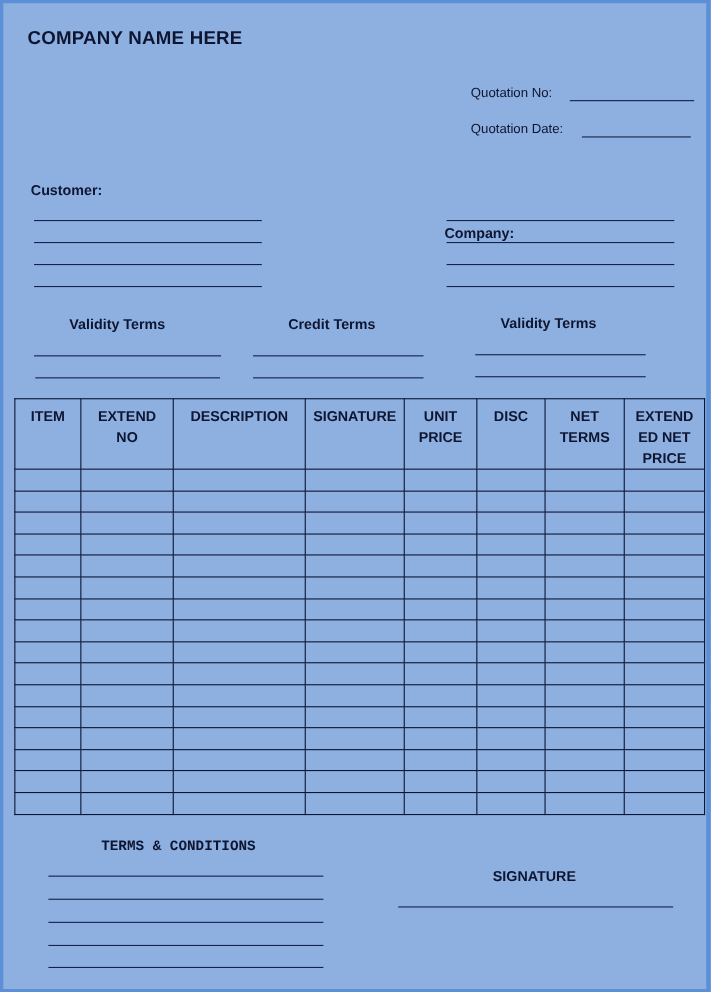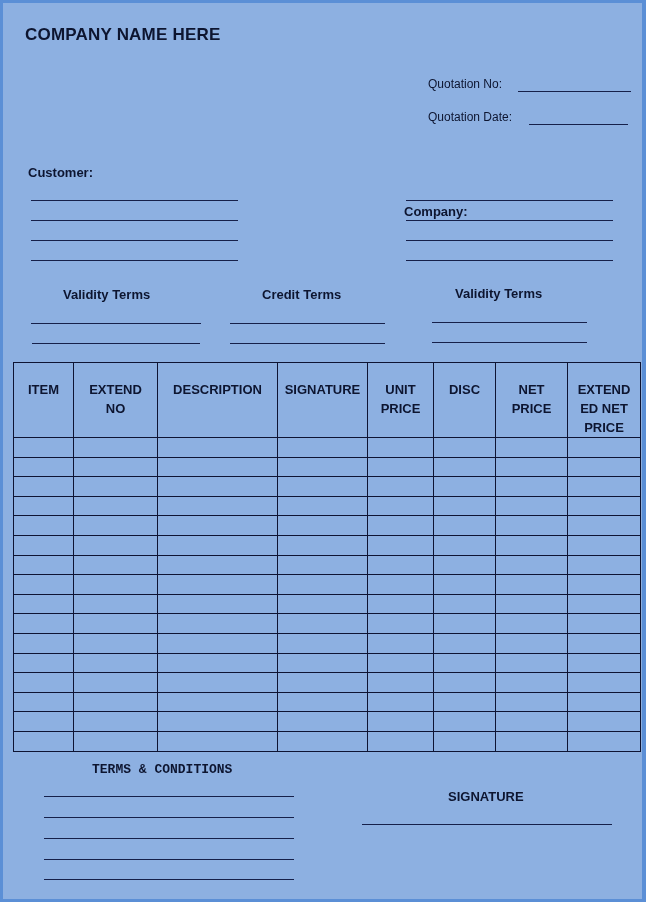--- a/index.html
+++ b/index.html
@@ -25,21 +25,21 @@
     position: absolute; height: 0; border-top: 1px solid #16204a;
   }
   table.items {
     position: absolute; left: 10px; top: 359px; width: 627px;
     border-collapse: collapse; table-layout: fixed;
   }
   table.items th, table.items td {
     border: 1.5px solid #0e1433; padding: 0;
   }
   table.items th {
-    height: 57px; vertical-align: top; padding-top: 17px;
+    height: 57px; vertical-align: top; padding-top: 6px;
     font-size: 13px; font-weight: bold; text-align: center; line-height: 19px;
     white-space: pre-line;
   }
   table.items td { height: 18.6px; }
 </style>
 </head>
 <body>
 
 <div class="page">
 
@@ -94,21 +94,21 @@
       <tr id="header-row">
           <th>ITEM</th>
           <th>EXTEND
 NO</th>
           <th>DESCRIPTION</th>
           <th>SIGNATURE</th>
           <th>UNIT
 PRICE</th>
           <th>DISC</th>
           <th>NET
-PRICE</th>
+TERMS</th>
           <th>EXTEND
 ED NET
 PRICE</th>
         </tr>
     </thead>
     <tbody id="table-body">
         <tr>
           <td></td>
           <td></td>
           <td></td>

